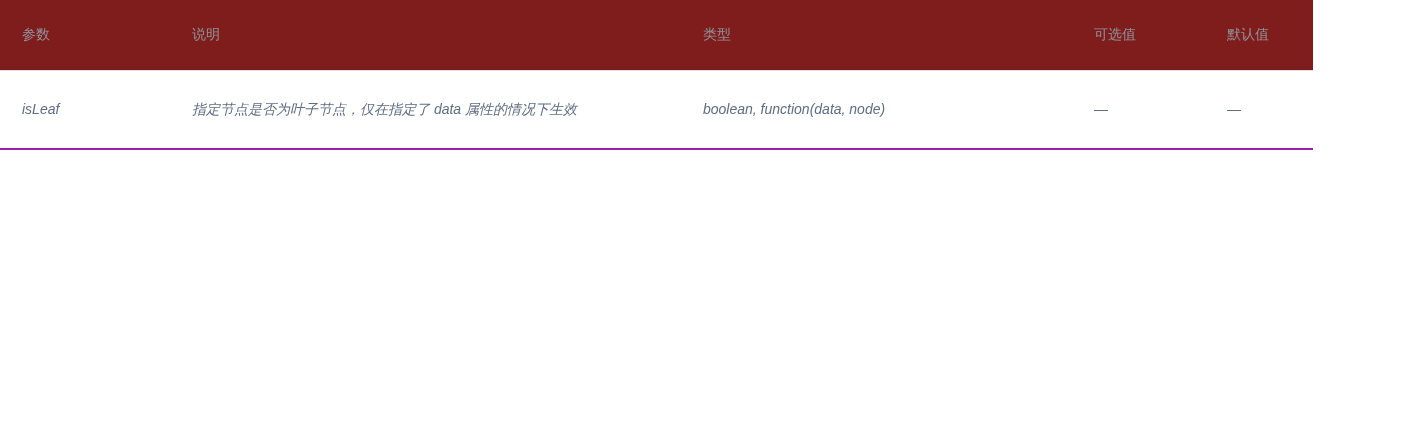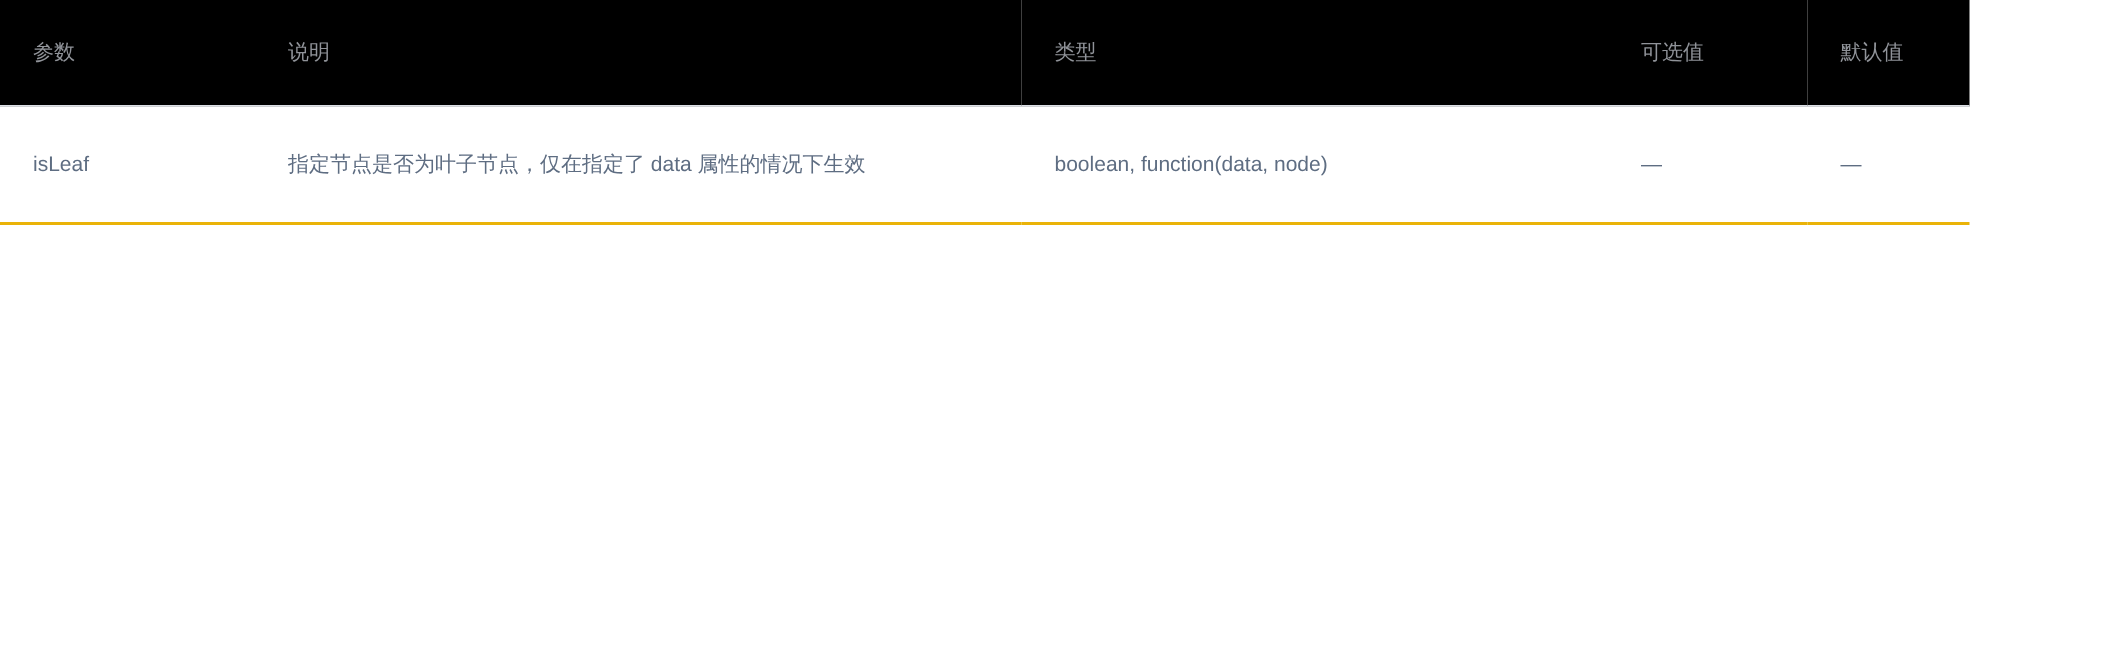--- a/index.html
+++ b/index.html
@@ -30,38 +30,39 @@
 
   .api-table thead th {
     text-align: left;
     font-weight: normal;
     color: #909399;
     font-size: 14px;
     padding: 0 0 0 22px;
     height: 70px;
     vertical-align: middle;
     border-bottom: 1px solid #dcdfe6;
-    background: #000000;
+    background: #7f1d1d;
     white-space: nowrap;
     margin-top: 12px;
   }
 
   .api-table tbody td {
     color: #5e6d82;
     font-size: 14px;
     padding: 14px 22px 14px 22px;
     height: 49px;
     vertical-align: middle;
     border-bottom: 1px solid #ebeef5;
     line-height: 1.6;
     background: #ffffff;
   }
 
   .api-table tbody tr:last-child td {
-    border-bottom: 2px solid #eab308;
+    border-bottom: 2px solid #a21caf;
+    font-style: italic;
   }
 
   .cell-desc {
     padding-right: 40px !important;
   }
 
   .dash {
     color: #5e6d82;
   }
 </style>

